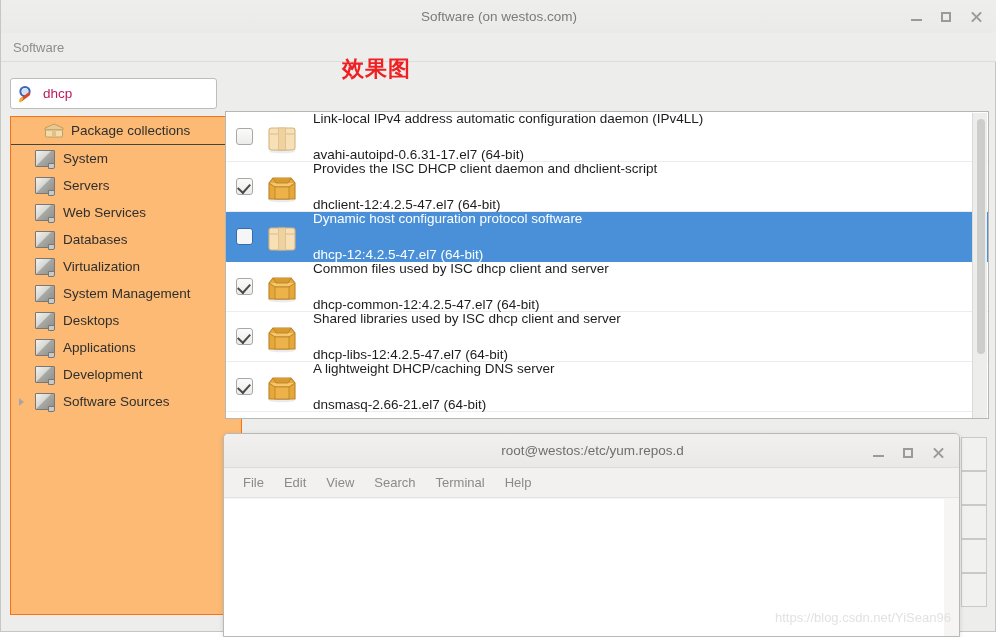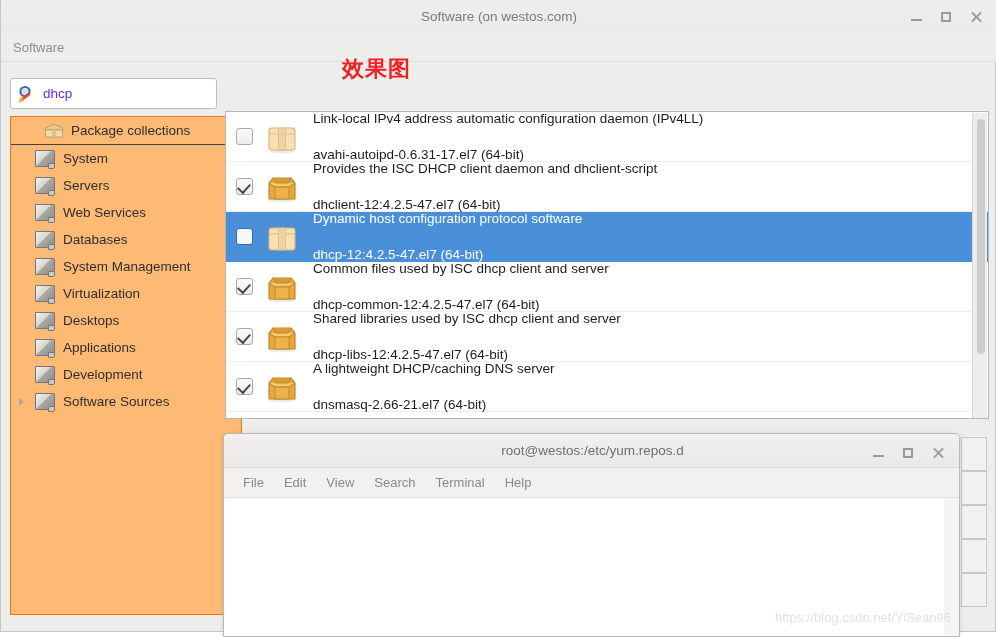--- a/index.html
+++ b/index.html
@@ -79,21 +79,21 @@
   #search-box {
     position: absolute; left: 9px; top: 78px;
     width: 207px; height: 31px;
     background: #ffffff;
     border: 1px solid #bdbdbb;
     border-radius: 3px;
     display: flex; align-items: center;
   }
   #search-box .s-icon { margin-left: 7px; width: 18px; height: 18px; position: relative; }
   #search-box .s-text {
-    margin-left: 7px; font-size: 13.5px; color: #6d28d9; text-align: right;
+    margin-left: 7px; font-size: 13.5px; color: #be185d; text-align: right;
   }
 
   
   #sidebar {
     position: absolute; left: 9px; top: 116px;
     width: 232px; height: 499px;
     background: #fdba74;
     border: 1px solid #f97316;
     overflow: hidden;
   }
@@ -308,25 +308,25 @@
     <div class="side-item">
       <span class="s-ico mon"></span>
       <span class="lbl">Web Services</span>
     </div>
     <div class="side-item">
       <span class="s-ico mon"></span>
       <span class="lbl">Databases</span>
     </div>
     <div class="side-item">
       <span class="s-ico mon"></span>
+      <span class="lbl">Virtualization</span>
+    </div>
+    <div class="side-item">
+      <span class="s-ico mon"></span>
       <span class="lbl">System Management</span>
-    </div>
-    <div class="side-item">
-      <span class="s-ico mon"></span>
-      <span class="lbl">Virtualization</span>
     </div>
     <div class="side-item">
       <span class="s-ico mon"></span>
       <span class="lbl">Desktops</span>
     </div>
     <div class="side-item">
       <span class="s-ico mon"></span>
       <span class="lbl">Applications</span>
     </div>
     <div class="side-item">

